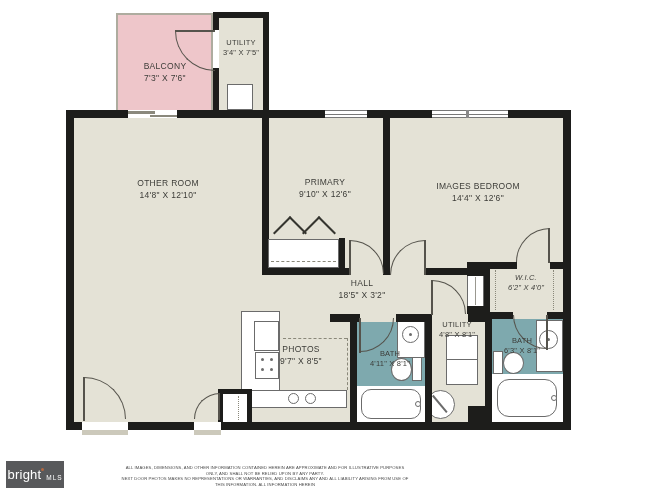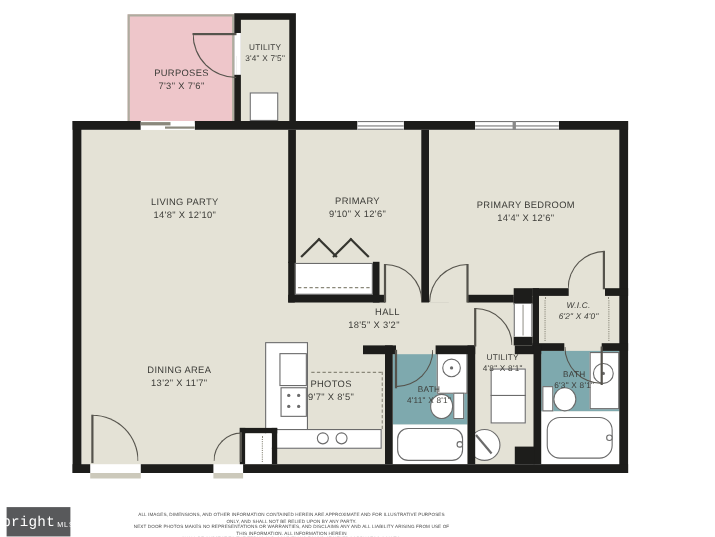--- a/index.html
+++ b/index.html
@@ -23,21 +23,21 @@
   .dash-h{position:absolute;border-top:1px dashed #8a887a;}
   .dash-v{position:absolute;border-left:1px dashed #8a887a;}
   .dot-v{position:absolute;border-left:1.5px dotted #8a887a;}
   .thresh{position:absolute;background:#ccc9bb;}
   .chev{position:absolute;width:22px;height:22px;border-left:2px solid #35352f;border-top:2px solid #35352f;transform:rotate(45deg);}
   .lbl{position:absolute;transform:translateX(-50%);text-align:center;color:#3c3c38;
        font-size:8.5px;line-height:12px;letter-spacing:0.3px;white-space:nowrap;}
   .lbl.sm{font-size:7.5px;line-height:10px;letter-spacing:0.2px;}
   .logo{position:absolute;left:6px;top:461px;width:58px;height:27px;background:#58595b;
         display:flex;align-items:center;justify-content:center;}
-  .logo-bright{color:#fff;font-family:Liberation Mono, monospace;font-size:13px;letter-spacing:0.2px;}
+  .logo-bright{color:#fff;font-family:Liberation Sans, sans-serif;font-size:13px;letter-spacing:0.2px;}
   .logo-dot{width:3px;height:3px;border-radius:50%;background:#b5683f;align-self:flex-start;margin-top:7px;}
   .logo-mls{color:#fff;font-size:6.5px;letter-spacing:0.9px;margin-top:5px;margin-left:2px;}
   .disclaimer{position:absolute;left:120px;top:465px;width:290px;text-align:center;
               color:#4a4a4a;font-size:4.2px;line-height:5.6px;letter-spacing:0.1px;}
 </style>
 </head>
 <body>
 
 <div id="canvas">
 
@@ -163,50 +163,46 @@
   <div class="leaf" style="left:548px;top:228px;width:2px;height:35px;"></div>
   <div class="arc tl" style="left:516px;top:228px;width:34px;height:34px;"></div>
   <div class="leaf" style="left:431px;top:280px;width:2px;height:35px;"></div>
   <div class="arc tr" style="left:432px;top:280px;width:34px;height:34px;"></div>
   <div class="leaf" style="left:359px;top:318px;width:2px;height:35px;"></div>
   <div class="arc br" style="left:360px;top:318px;width:34px;height:34px;"></div>
   <div class="leaf" style="left:546px;top:315px;width:2px;height:35px;"></div>
   <div class="arc bl" style="left:513px;top:315px;width:34px;height:34px;"></div>
 
   <div class="lbl" style="left:165px;top:60px;">
-    <div>PURPOSES</div>
+    <div>BALCONY</div>
     <div>7'3" X 7'6"</div>
   </div>
   <div class="lbl sm" style="left:241px;top:38px;">
     <div>UTILITY</div>
     <div>3'4" X 7'5"</div>
   </div>
   <div class="lbl" style="left:168px;top:177px;">
-    <div>LIVING PARTY</div>
+    <div>OTHER ROOM</div>
     <div>14'8" X 12'10"</div>
   </div>
   <div class="lbl" style="left:325px;top:176px;">
     <div>PRIMARY</div>
     <div>9'10" X 12'6"</div>
   </div>
   <div class="lbl" style="left:478px;top:180px;">
-    <div>PRIMARY BEDROOM</div>
+    <div>IMAGES BEDROOM</div>
     <div>14'4" X 12'6"</div>
   </div>
-  <div class="lbl" style="left:340px;top:277px;text-align:right;">
+  <div class="lbl" style="left:362px;top:277px;">
     <div>HALL</div>
     <div>18'5" X 3'2"</div>
   </div>
   <div class="lbl sm" style="left:526px;top:273px;font-style:italic;">
     <div>W.I.C.</div>
     <div>6'2" X 4'0"</div>
-  </div>
-  <div class="lbl" style="left:163px;top:330px;">
-    <div>DINING AREA</div>
-    <div>13'2" X 11'7"</div>
   </div>
   <div class="lbl" style="left:301px;top:343px;">
     <div>PHOTOS</div>
     <div>9'7" X 8'5"</div>
   </div>
   <div class="lbl sm" style="left:390px;top:349px;">
     <div>BATH</div>
     <div>4'11" X 8'1"</div>
   </div>
   <div class="lbl sm" style="left:457px;top:320px;">

